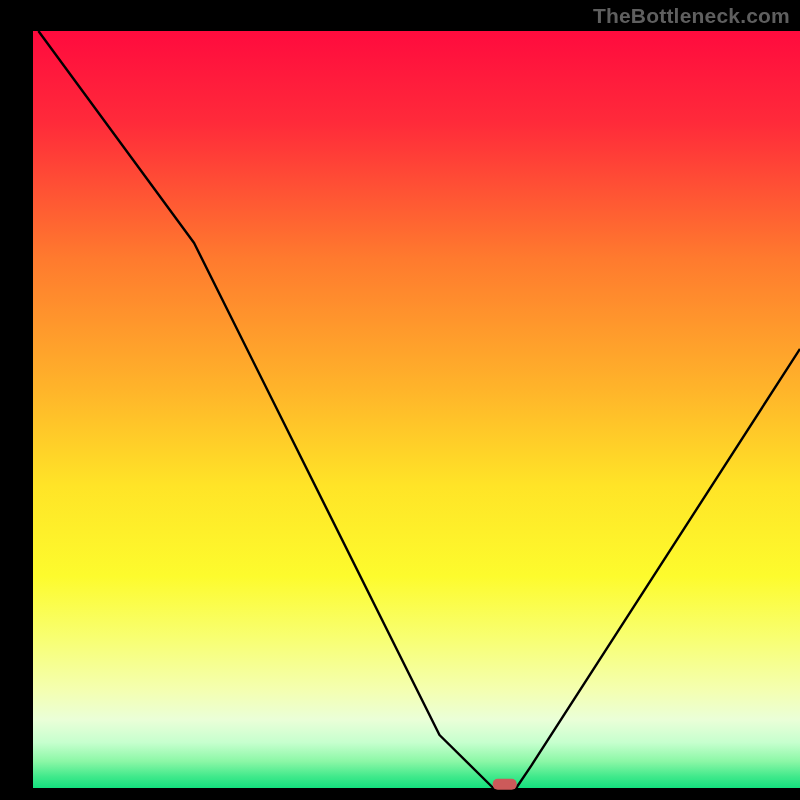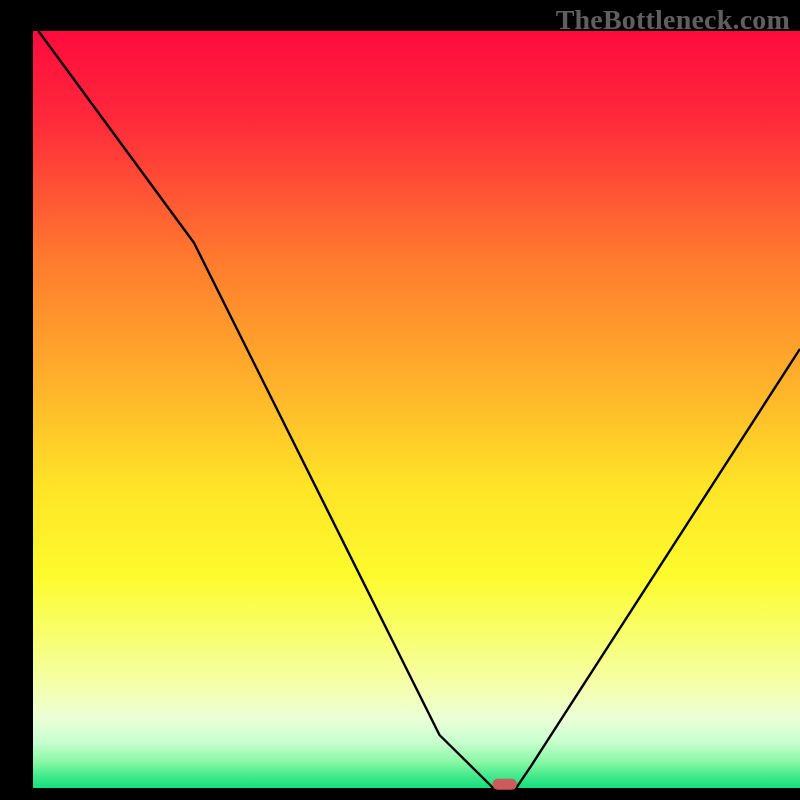--- a/index.html
+++ b/index.html
@@ -12,22 +12,22 @@
   }
   .container {
     position: relative;
     width: 800px;
     height: 800px;
   }
   .watermark {
     position: absolute;
     top: 4px;
     right: 10px;
-    font-family: Liberation Serif, serif;
-    font-size: 28px;
+    font-family: Liberation Sans, sans-serif;
+    font-size: 21px;
     font-weight: bold;
     color: #5f5f5f;
     letter-spacing: 0.2px;
     z-index: 10;
   }
   svg {
     display: block;
   }
 </style>
 </head>

